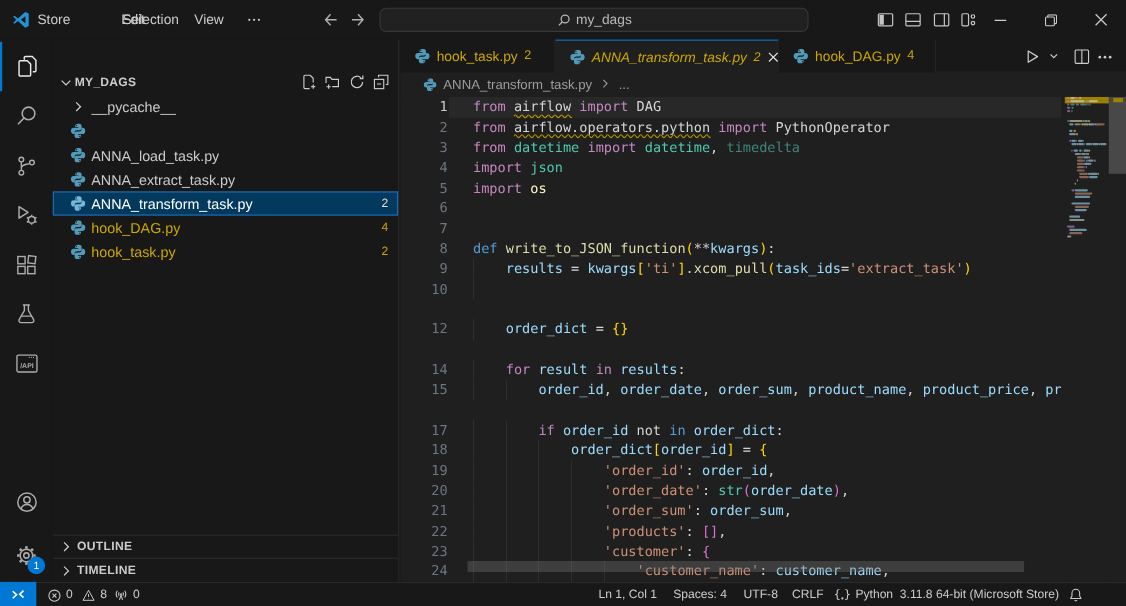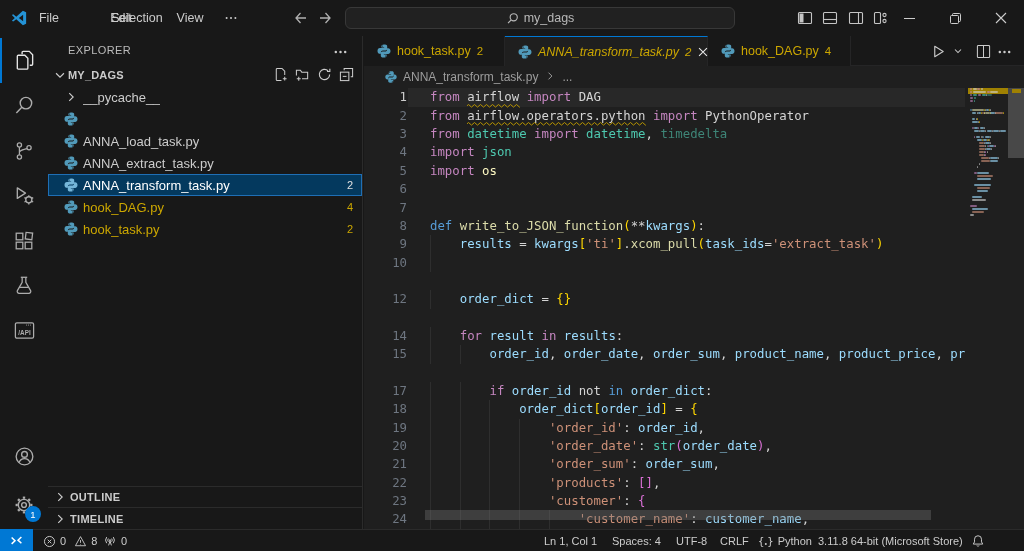--- a/index.html
+++ b/index.html
@@ -84,21 +84,21 @@
 
 <div class="window">
 
   <div class="titlebar">
     <div class="abs" style="left:10px;top:9px;">
       <svg width="18" height="18" viewBox="0 0 24 24">
         <path fill="#2493d6" d="M17.2 2.4 8.4 10.3 4.3 7.1l-1.8.9 3.9 3.9-3.9 3.9 1.8 1 4.1-3.2 8.8 7.9 4.3-2V4.4l-4.3-2zm.3 5.2v8.7L11.8 12l5.7-4.4z"></path>
       </svg>
     </div>
     <div id="menubar">
-        <div class="menu-item" style="left: 34px; width: 30px;">File</div>
+        <div class="menu-item" style="left: 34px; width: 30px;">Store</div>
         <div class="menu-item" style="left: 70px; width: 30px; margin-left: 36px;">Edit</div>
         <div class="menu-item" style="left: 106px; width: 62px;">Selection</div>
         <div class="menu-item" style="left: 174px; width: 32px;">View</div>
         <div class="menu-item" style="left: 217px; width: 28px;">
           <svg width="14" height="14" viewBox="0 0 16 16" fill="#cccccc">
             <circle cx="3" cy="8" r="1.15"></circle>
             <circle cx="8" cy="8" r="1.15"></circle>
             <circle cx="13" cy="8" r="1.15"></circle>
           </svg>
         </div>
@@ -235,30 +235,20 @@
           <path d="M5.2 12.0 L2.8 12.0" stroke-width="2.6"></path>
           <path d="M7.2 7.2 L5.5 5.5" stroke-width="2.6"></path>
           <path d="M12.0 5.2 L12.0 2.8" stroke-width="2.6"></path>
           <path d="M16.8 7.2 L18.5 5.5" stroke-width="2.6"></path>
         </svg>
       </div>
       <div class="abs" style="left: 25px; top: 470px; width: 16px; height: 16px; border-radius: 50%; background: rgb(0, 120, 212); color: rgb(255, 255, 255); font-size: 9.5px; display: flex; align-items: center; justify-content: center;">1</div>
     </div>
 
   <div class="sidebar">
-    <div class="sb-title">
-      <span class="sb-title-label">EXPLORER</span>
-      <span class="sb-kebab">
-        <svg width="15" height="15" viewBox="0 0 16 16" fill="#cccccc">
-            <circle cx="3" cy="8.5" r="1.3"></circle>
-            <circle cx="8" cy="8.5" r="1.3"></circle>
-            <circle cx="13" cy="8.5" r="1.3"></circle>
-          </svg>
-      </span>
-    </div>
     <div class="sec-header">
       <span class="twisty" style="width:16px;height:16px;margin-left:4px;display:flex;align-items:center;justify-content:center;">
         <svg width="14" height="14" viewBox="0 0 16 16" fill="none" stroke="#cccccc" stroke-width="1.3">
             <path d="m3.5 6 4.5 4.5L12.5 6"></path>
           </svg>
       </span>
       <span class="sec-label">MY_DAGS</span>
       <span class="sec-actions" id="sec-actions">
           <span>
             <svg width="15" height="15" viewBox="0 0 16 16" fill="none" stroke="#cccccc" stroke-width="1.1">

